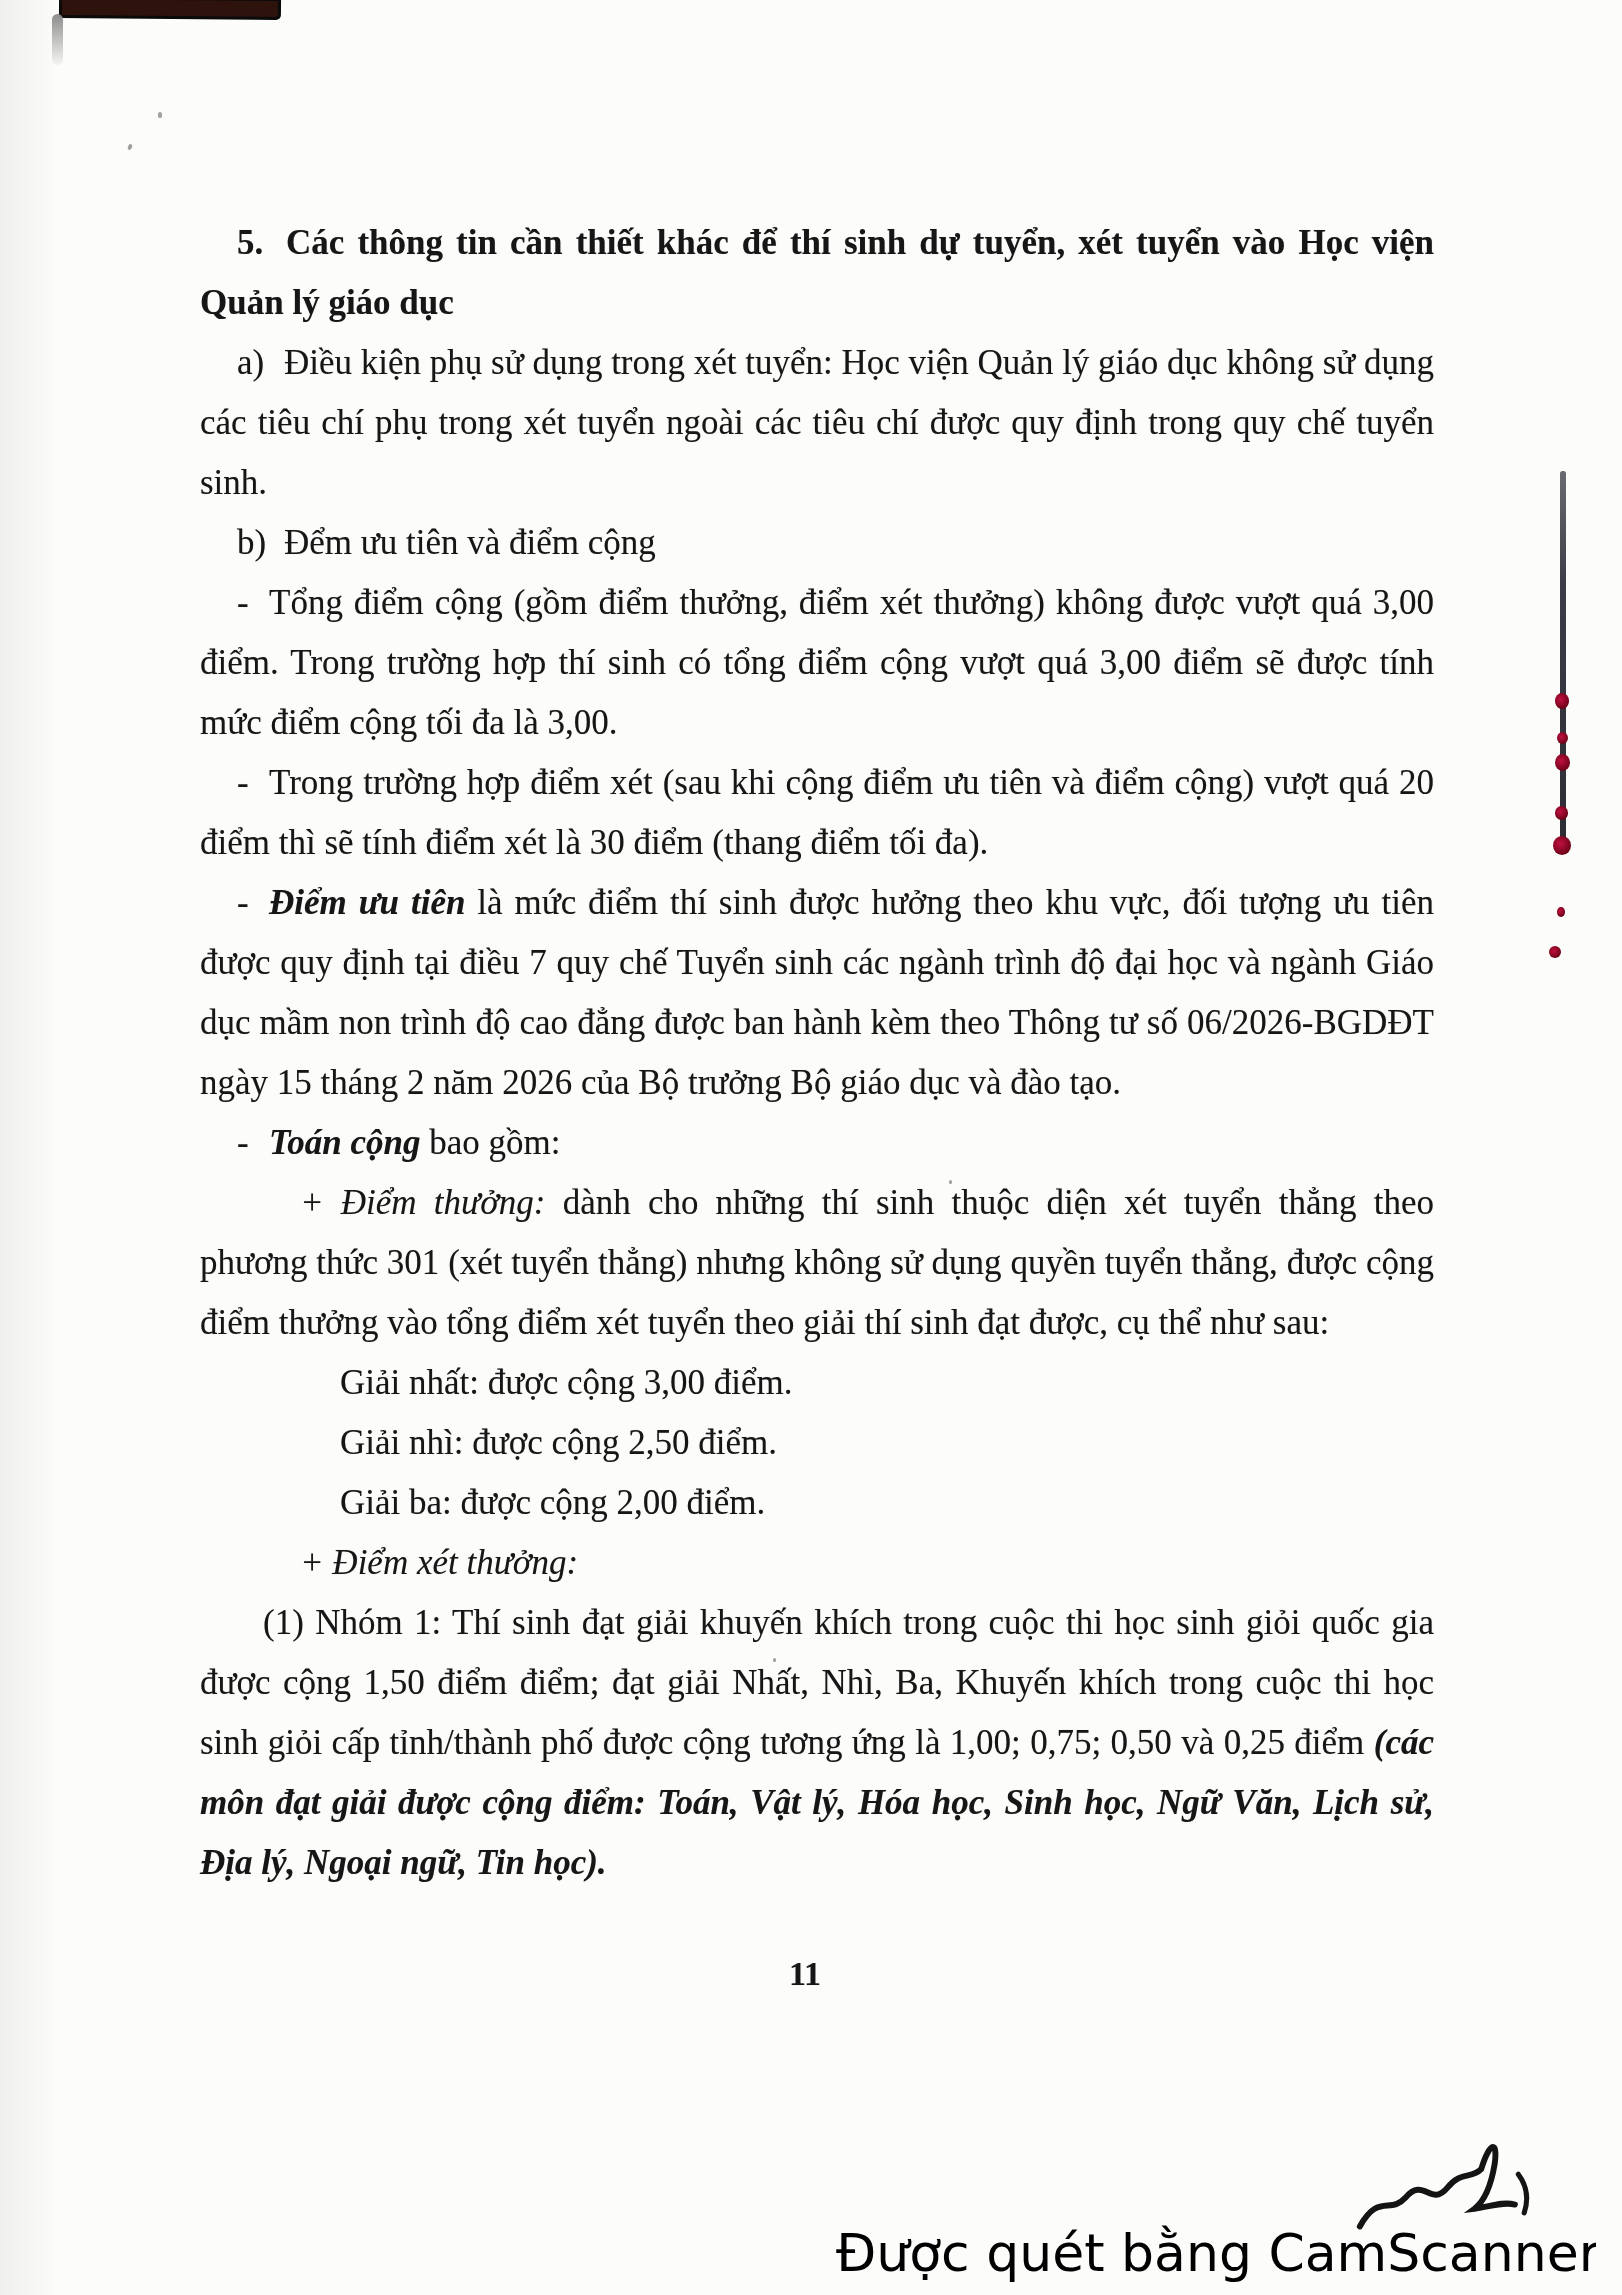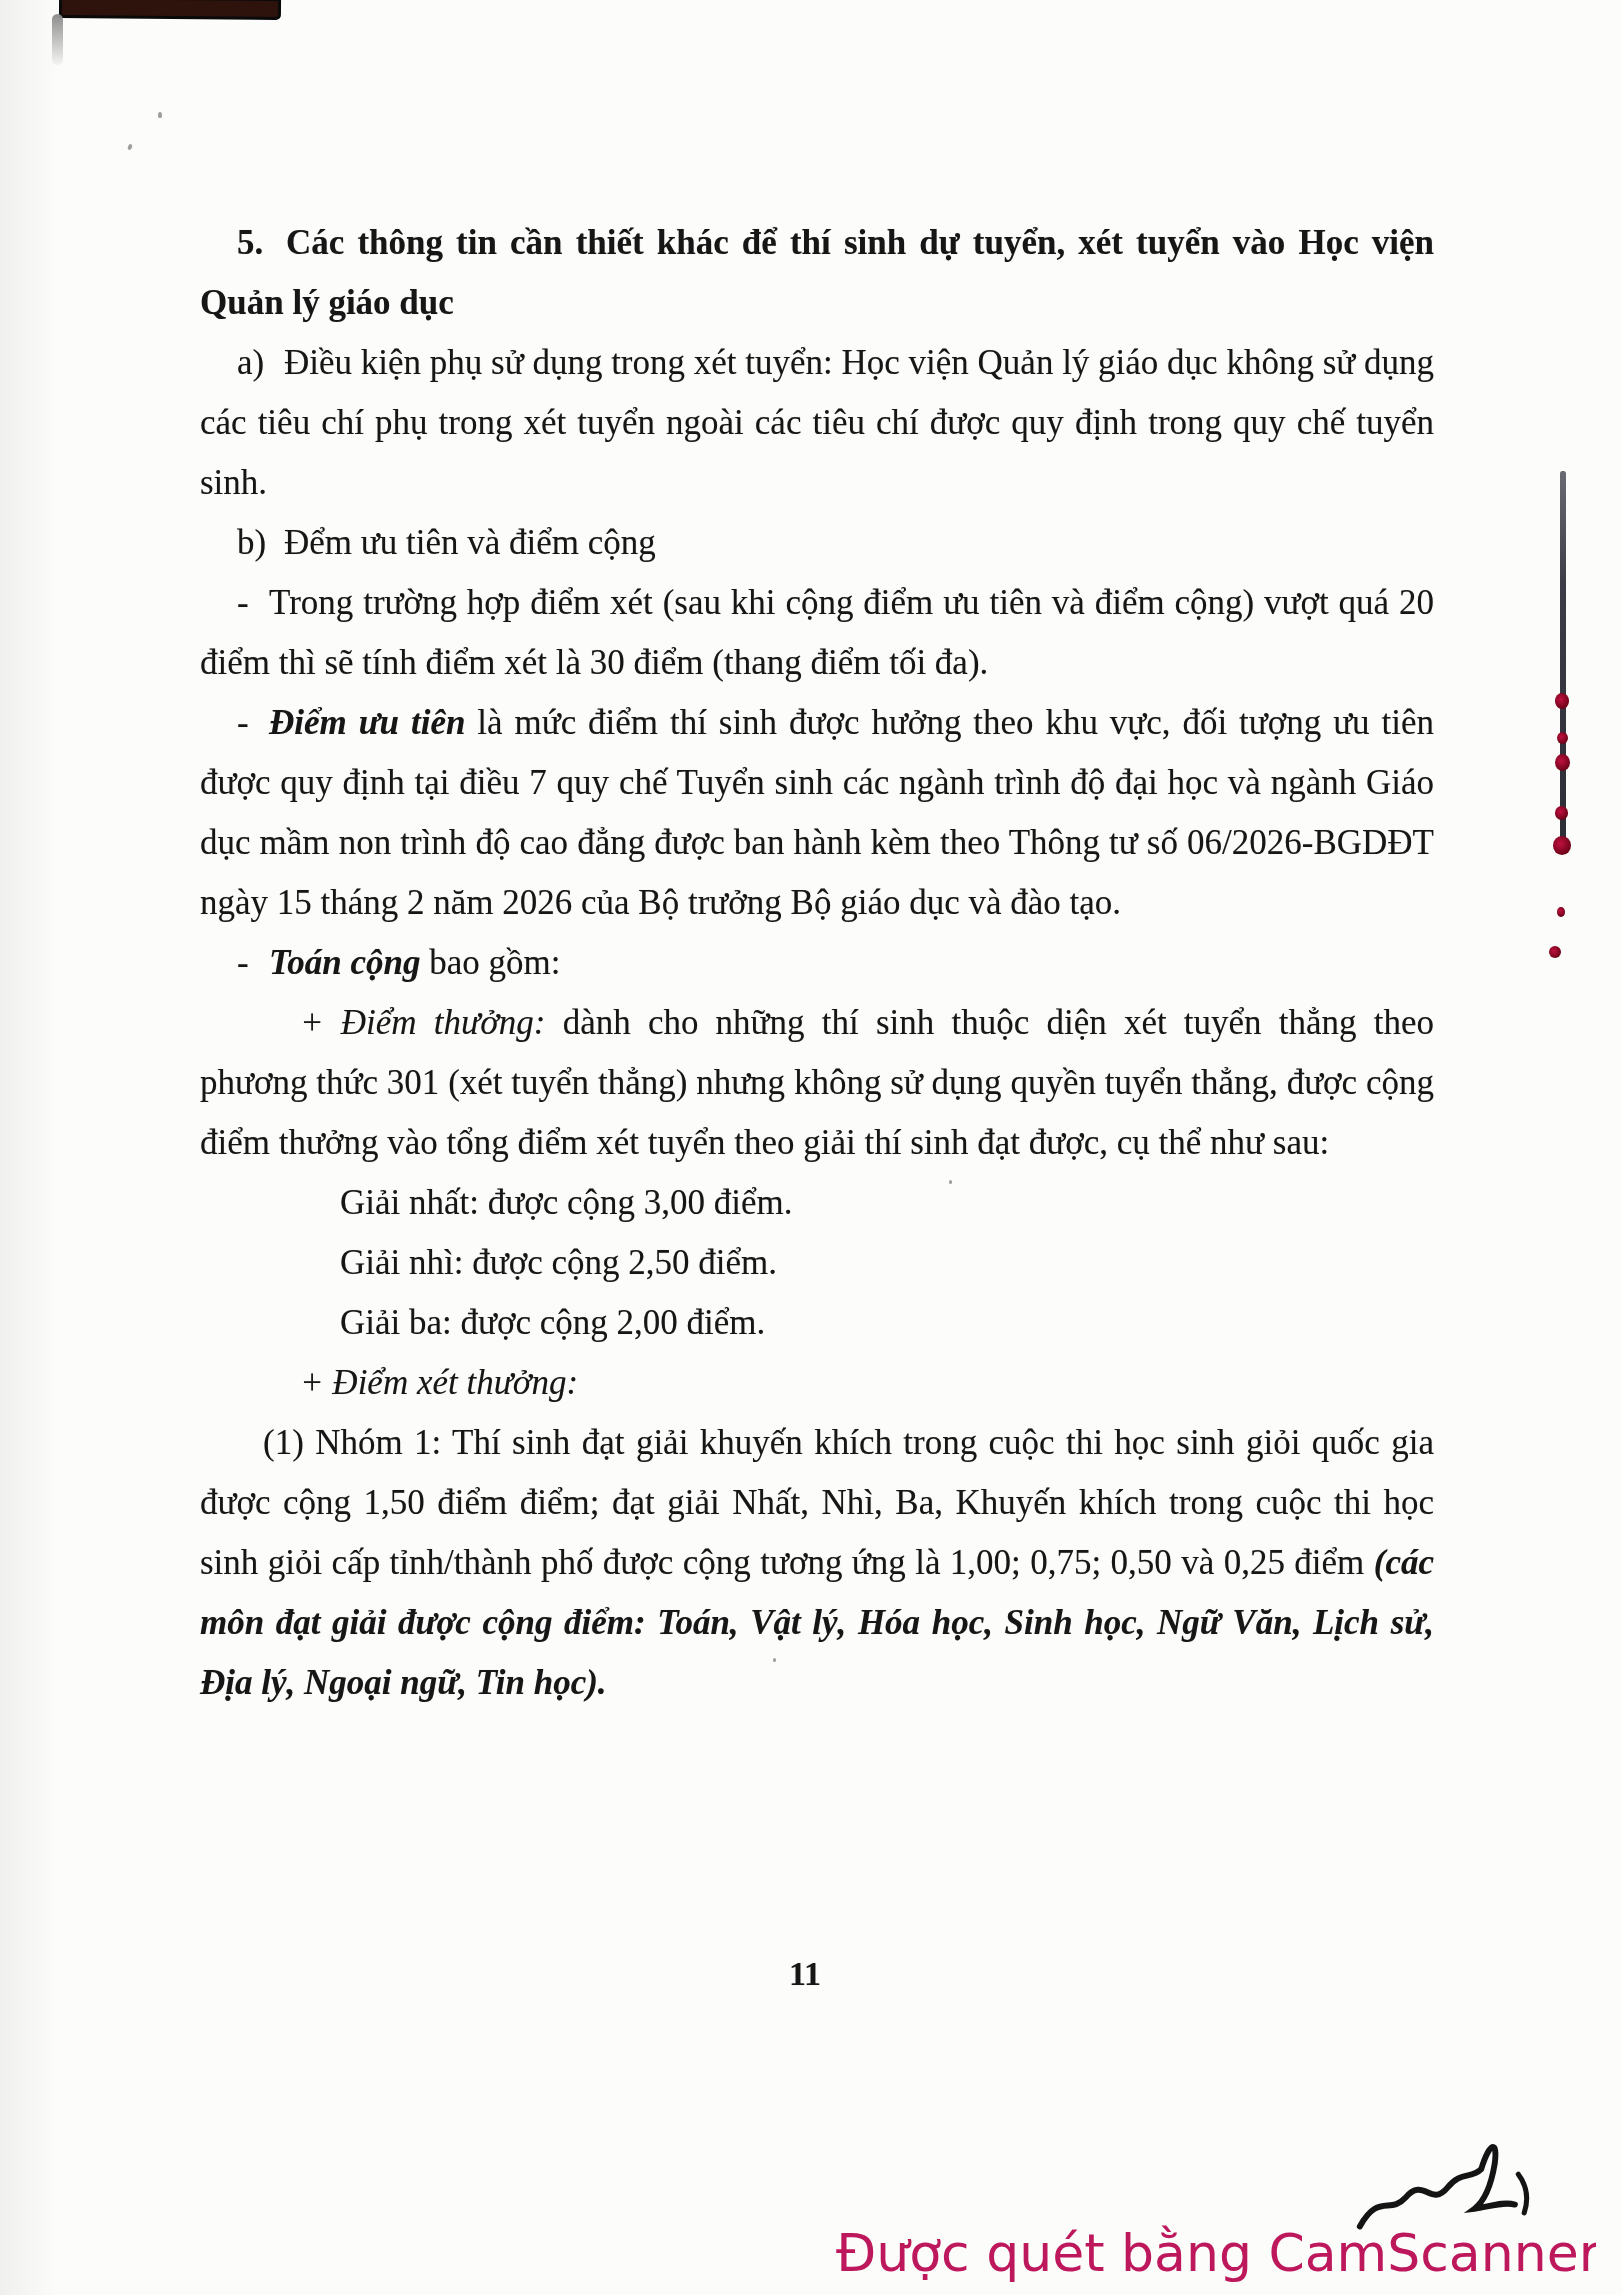--- a/index.html
+++ b/index.html
@@ -52,21 +52,21 @@
     text-align: center; font-size: 34px; font-weight: bold;
     text-shadow: 0 0 0.8px rgba(0,0,0,0.30);
   }
   .watermark-clip {
     position: absolute; left: 836px; top: 2225px;
     width: 760px; height: 59px; overflow: hidden;
   }
   .watermark {
     font-family: "DejaVu Sans", "Liberation Sans", sans-serif;
     font-size: 52px; line-height: 56px;
-    color: #be185d; letter-spacing: 0px;
+    color: #000000; letter-spacing: 0px;
     white-space: nowrap; text-align: right; width: 100%;
     display: block;
   }
   .signature {
     position: absolute; left: 1353px; top: 2127px;
   }
 
   
   .scan-bar {
     position: absolute; left: 59px; top: -3.4px; width: 222px; height: 22px;
@@ -127,20 +127,21 @@
 <div class="speck s4"></div>
 
 <div class="content">
 
   <p class="heading ind1"><span class="marker m-num">5.</span><span>Các thông tin cần thiết khác để thí sinh dự tuyển, xét tuyển vào Học viện Quản lý giáo dục</span></p>
 
   <p class="ind1"><span class="marker m-ab">a)</span><span>Điều kiện phụ sử dụng trong xét tuyển: Học viện Quản lý giáo dục không sử dụng các tiêu chí phụ trong xét tuyển ngoài các tiêu chí được quy định trong quy chế tuyển sinh.</span></p>
 
   <p class="ind1"><span class="marker m-ab">b)</span><span>Đểm ưu tiên và điểm cộng</span></p>
 
+  <p class="ind1"><span class="marker m-dash">-</span><span>Tổng điểm cộng (gồm điểm thưởng, điểm xét thưởng) không được vượt quá 3,00 điểm. Trong trường hợp thí sinh có tổng điểm cộng vượt quá 3,00 điểm sẽ được tính mức điểm cộng tối đa là 3,00.</span></p>
 
   <p class="ind1 mt-16"><span class="marker m-dash">-</span><span>Trong trường hợp điểm xét (sau khi cộng điểm ưu tiên và điểm cộng) vượt quá 20 điểm thì sẽ tính điểm xét là 30 điểm (thang điểm tối đa).</span></p>
 
 
   <p class="ind1 mt-8"><span class="marker m-dash">-</span><span class="bi">Điểm ưu tiên</span><span> là mức điểm thí sinh được hưởng theo khu vực, đối tượng ưu tiên được quy định tại điều 7 quy chế Tuyển sinh các ngành trình độ đại học và ngành Giáo dục mầm non trình độ cao đẳng được ban hành kèm theo Thông tư số 06/2026-BGDĐT ngày 15 tháng 2 năm 2026 của Bộ trưởng Bộ giáo dục và đào tạo.</span></p>
 
   <p class="ind1"><span class="marker m-dash">-</span><span class="bi">Toán cộng</span><span> bao gồm:</span></p>
 
   <p class="ind-sub"><span class="it">+ Điểm thưởng:</span><span> dành cho những thí sinh thuộc diện xét tuyển thẳng theo phương thức 301 (xét tuyển thẳng) nhưng không sử dụng quyền tuyển thẳng, được cộng điểm thưởng vào tổng điểm xét tuyển theo giải thí sinh đạt được, cụ thể như sau:</span></p>
 

